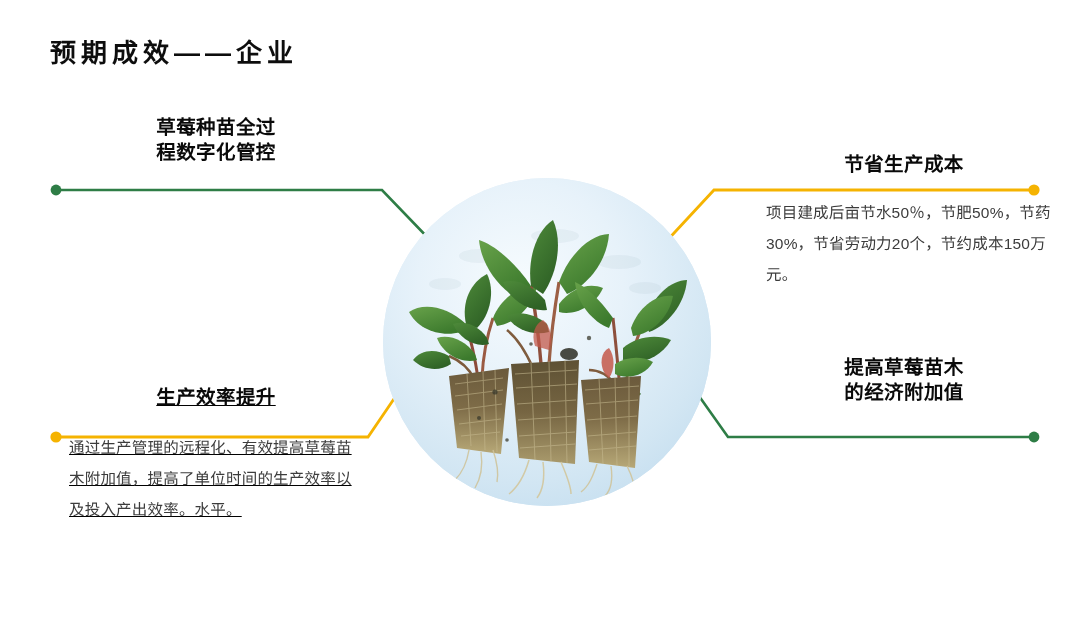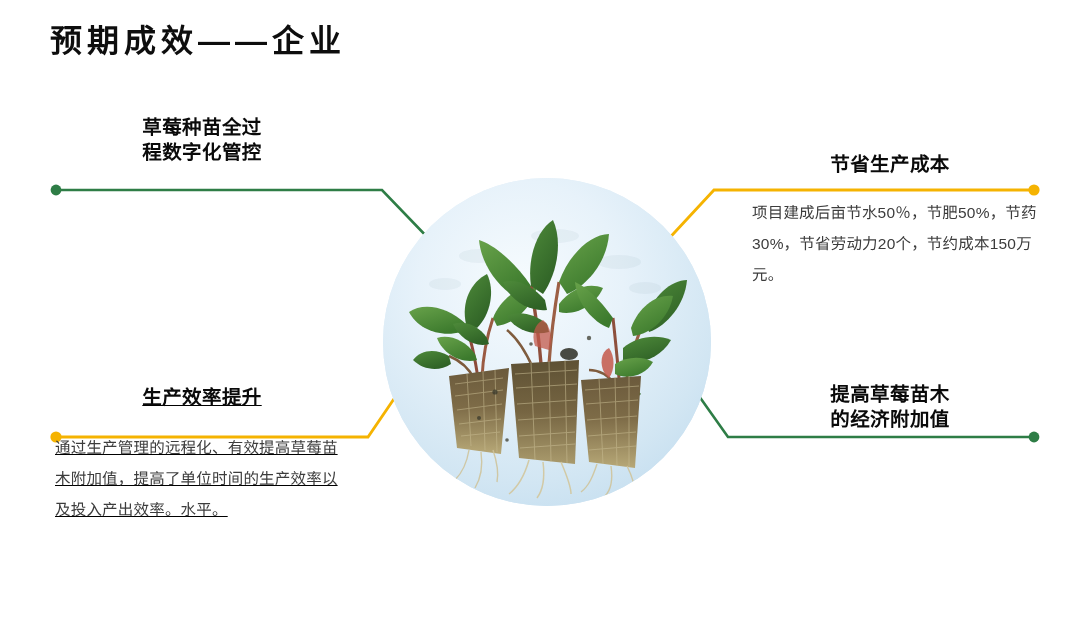--- a/index.html
+++ b/index.html
@@ -18,22 +18,22 @@
     width: 1080px;
     height: 624px;
     background: #ffffff;
     overflow: hidden;
   }
 
   
   .slide-title {
     position: absolute;
     left: 50px;
-    top: 20px;
-    font-size: 32px;
+    top: 36px;
+    font-size: 26px;
     font-weight: 700;
     letter-spacing: 5px;
     color: #0d0d0d;
     white-space: nowrap;
     line-height: 1.35;
   }
 
   
   .connectors {
     position: absolute;
@@ -61,20 +61,21 @@
     left: 0;
     top: 0;
     width: 328px;
     height: 328px;
     display: block;
   }
 
   
   .block {
     position: absolute;
+    margin-left: 14px;
   }
   .block-heading {
     font-size: 19.5px;
     font-weight: 700;
     color: #0a0a0a;
     line-height: 1.28;
     letter-spacing: 0.4px;
     text-align: center;
     white-space: pre-line;
   }
@@ -91,21 +92,21 @@
   #block-tl { left: 52px;  top: 115px; width: 300px; }
   #block-tl .block-body { margin-top: 20px; padding-left: 3px; width: 294px; }
 
   #block-bl { left: 52px;  top: 385px; width: 300px; text-decoration: underline; }
   #block-bl .block-body { margin-top: 22px; padding-left: 3px; width: 294px; }
 
   #block-tr { left: 740px; top: 152px; width: 300px; }
   #block-tr .block-heading { }
   #block-tr .block-body { margin-top: 20px; padding-left: 12px; width: 288px; }
 
-  #block-br { left: 740px; top: 382px; width: 300px; }
+  #block-br { left: 740px; top: 355px; width: 300px; }
   #block-br .block-heading { text-align: center; }
   #block-br .block-body { margin-top: 21px; padding-left: 12px; width: 288px; }
 </style>
 </head>
 <body>
 
 <div id="slide">
 
   <div class="slide-title">预期成效——企业</div>
 

